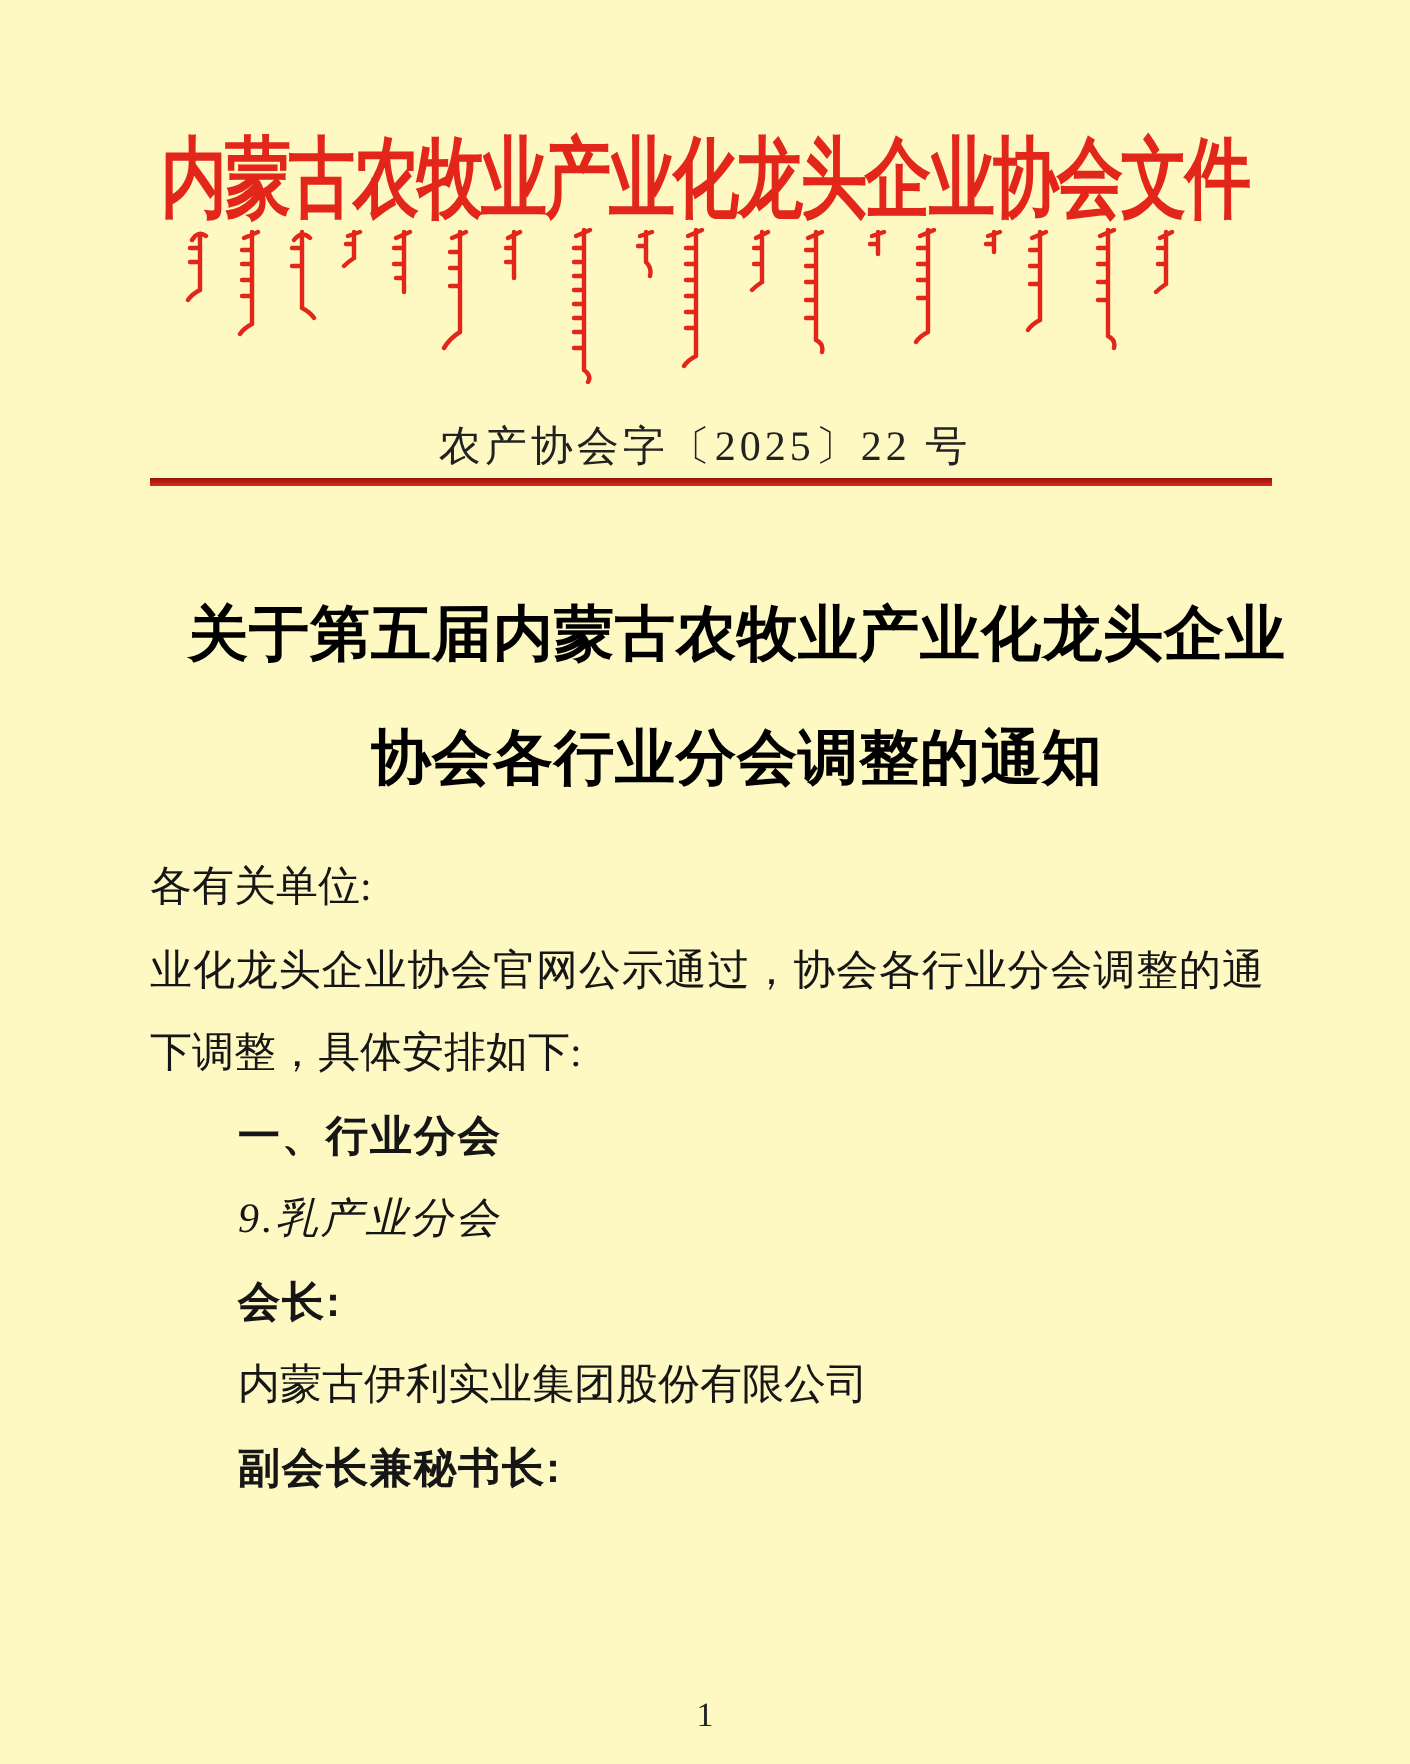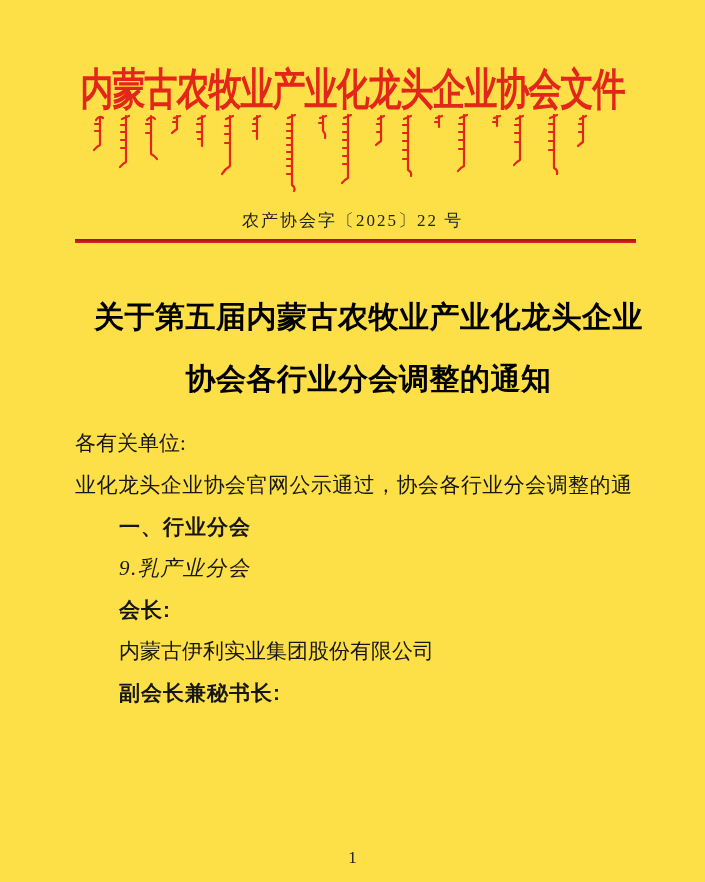--- a/index.html
+++ b/index.html
@@ -1,31 +1,31 @@
 <!DOCTYPE html>
 <html><head>
 <meta charset="utf-8">
 <style>
   html,body{margin:0;padding:0;background:#fff;}
   body{
     width:705px;height:882px;position:relative;overflow:hidden;
     font-family:"Liberation Serif","DejaVu Serif",serif;color:#1a1a1a;
   }
-  .page{position:absolute;left:0;top:0;width:705px;height:882px;background:#fde047;}
+  .page{position:absolute;left:0;top:0;width:705px;height:882px;background:#fef9c3;}
 
   .red-title{
     position:absolute;top:60px;left:0;width:705px;text-align:center;
     font-size:33px;font-weight:bold;color:#e2261a;letter-spacing:-1px;
     transform:scaleY(1.33);transform-origin:50% 0;white-space:nowrap;
   }
   .mongolian{position:absolute;top:114px;left:92px;}
 
   .doc-number{
     position:absolute;top:209px;left:0;width:705px;text-align:center;
-    font-size:17px;letter-spacing:2px;color:#222;white-space:nowrap;
+    font-size:21px;letter-spacing:2px;color:#222;white-space:nowrap;
   }
   .red-line{
     position:absolute;top:239px;left:75px;width:561px;height:4px;
     background:linear-gradient(to bottom,#93160c,#e2261a);
   }
 
   .title-line{
     position:absolute;left:16px;width:705px;text-align:center;
     font-size:30px;font-weight:bold;color:#000;letter-spacing:0.5px;white-space:nowrap;
   }
@@ -81,20 +81,21 @@
   <div class="doc-number">农产协会字〔2025〕22 号</div>
 
   <div class="red-line"></div>
 
   <div class="title-line title-l1">关于第五届内蒙古农牧业产业化龙头企业</div>
   <div class="title-line title-l2">协会各行业分会调整的通知</div>
 
   <div class="body-block">
     <div class="line">各有关单位:</div>
     <div class="line jfull">业化龙头企业协会官网公示通过，协会各行业分会调整的通知</div>
+    <div class="line">下调整，具体安排如下:</div>
     <div class="line hei ind2">一、行业分会</div>
     <div class="line kai ind2">9.乳产业分会</div>
     <div class="line hei ind2">会长:</div>
     <div class="line ind2">内蒙古伊利实业集团股份有限公司</div>
     <div class="line hei ind2">副会长兼秘书长:</div>
   </div>
 
   <div class="page-num">1</div>
 
 </div>

